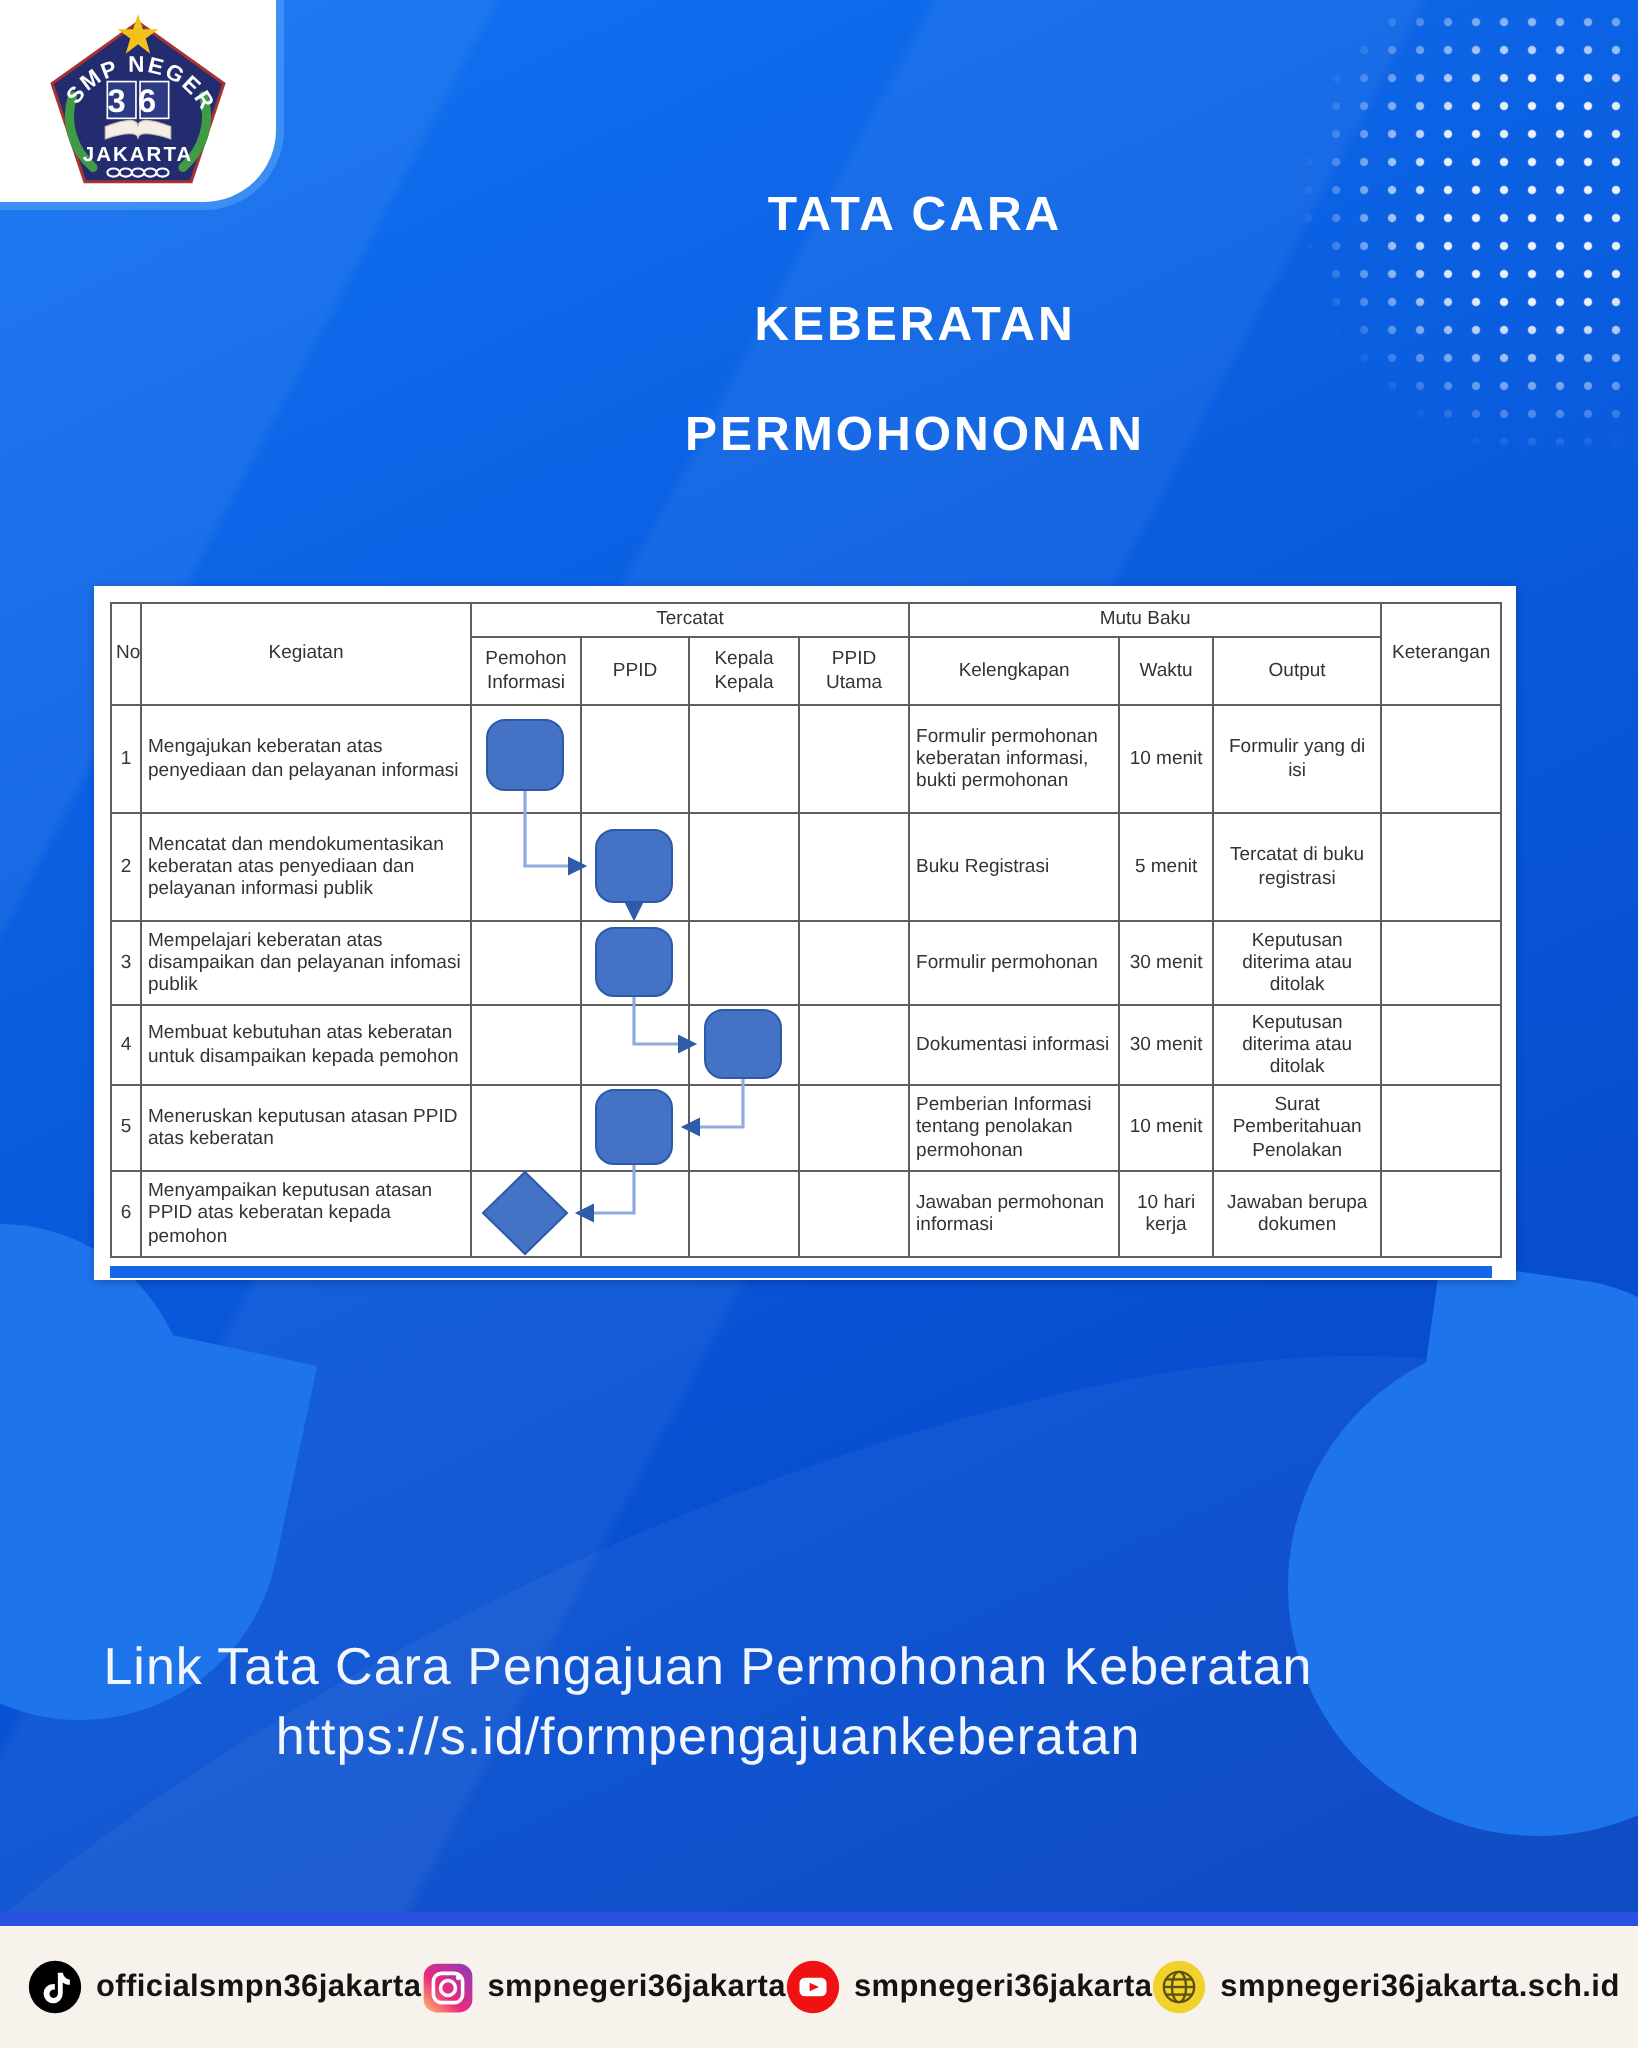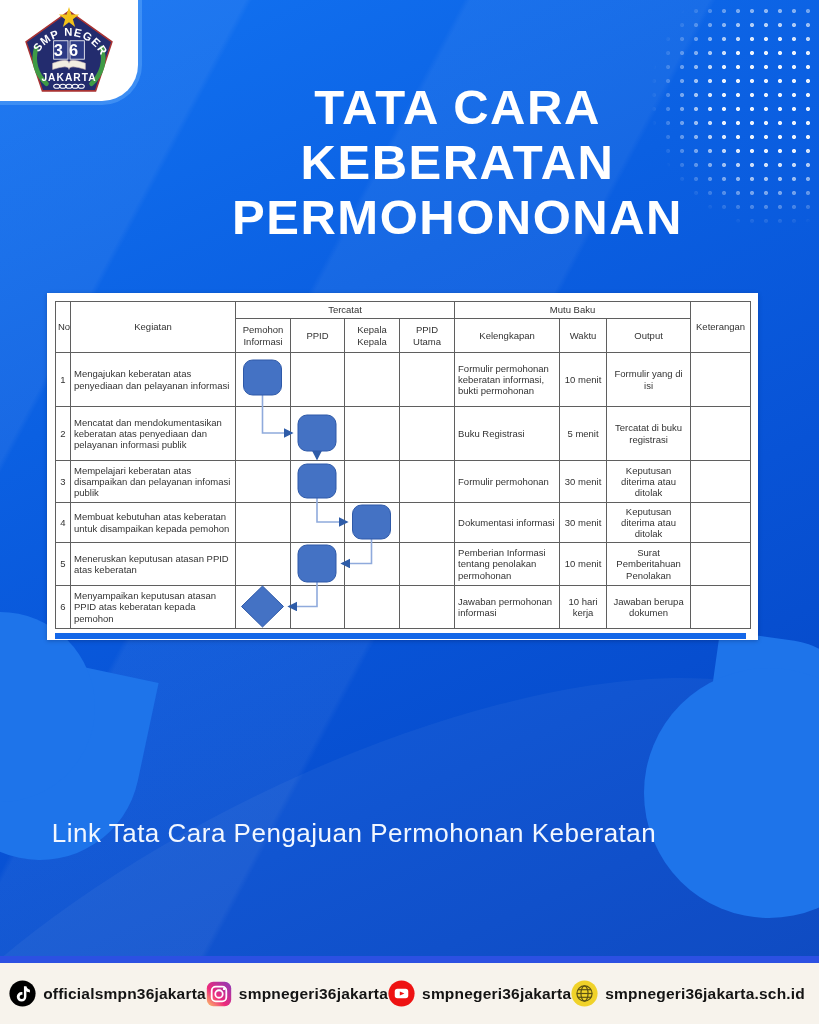--- a/index.html
+++ b/index.html
@@ -23,40 +23,40 @@
     background-image:radial-gradient(circle, rgba(255,255,255,0.92) 1.7px, rgba(255,255,255,0) 2.4px);
     background-size:14px 14px;
     -webkit-mask-image:radial-gradient(ellipse 90% 70% at 72% 40%, #000 35%, transparent 78%);
     mask-image:radial-gradient(ellipse 90% 70% at 72% 40%, #000 35%, transparent 78%);}
   
   .logo-card{position:absolute;left:0;top:0;width:138px;height:101px;background:#ffffff;
     border-bottom-right-radius:36px;box-shadow:0 0 0 4px rgba(120,190,255,0.35);}
   .logo-card svg{position:absolute;left:23px;top:7px;}
   
   .title{position:absolute;left:96px;right:0;top:80px;text-align:center;color:#ffffff;
-    font-size:49px;font-weight:bold;letter-spacing:1.5px;line-height:55px;}
+    font-size:24px;font-weight:bold;letter-spacing:1.5px;line-height:55px;}
   
   .table-card{position:absolute;left:47px;top:293px;width:711px;height:347px;background:#ffffff;
     box-shadow:0 1px 4px rgba(0,0,30,0.25);}
   table.sop{border-collapse:collapse;table-layout:fixed;width:695px;margin:8px 8px 0 8px;
     font-size:9.5px;line-height:1.18;color:#333;}
   table.sop th,table.sop td{border:1px solid #5f5f5f;padding:1px 2px;text-align:center;vertical-align:middle;
     overflow:hidden;font-weight:normal;}
   table.sop .lft{text-align:left;padding-left:3px;}
   tr.hr1{height:17px;} tr.hr2{height:34px;}
   tr.r1{height:54px;} tr.r2{height:54px;} tr.r3{height:42px;} tr.r4{height:40px;} tr.r5{height:43px;} tr.r6{height:43px;}
   .flow-svg{position:absolute;left:0;top:0;width:711px;height:347px;pointer-events:none;}
   .blue-strip{position:absolute;left:8px;right:12px;bottom:1px;height:6px;background:#1467e8;}
   
   .link-block{position:absolute;left:30px;right:141px;top:816px;text-align:center;color:#f2f7ff;
     font-size:26px;line-height:35px;letter-spacing:0.5px;}
   
   .footer-line{position:absolute;left:0;right:0;bottom:61px;height:7px;background:#2c50e2;}
   .footer{position:absolute;left:0;right:0;bottom:0;height:61px;background:#f7f3ec;
-    display:flex;align-items:center;justify-content:flex-end;padding:0 14px;}
+    display:flex;align-items:center;justify-content:flex-start;padding:0 14px;}
   .social{display:flex;align-items:center;gap:7px;color:#141414;font-weight:bold;font-size:15.5px;letter-spacing:0.2px;}
   .social svg{display:block;}
 </style>
 </head>
 <body>
 
 <div class="page">
 
   <div class="swoosh"></div>
   <div class="blob blob-left-tail"></div>
@@ -222,20 +222,21 @@
         <rect x="305.5" y="212" width="38" height="34" rx="9"></rect>
         <rect x="251" y="252" width="38" height="37" rx="9"></rect>
         <polygon points="215.5,293 236.5,313.5 215.5,334 194.5,313.5"></polygon>
       </g>
     </svg>
     <div class="blue-strip"></div>
   </div>
 
   <div class="link-block">
     <div>Link  Tata Cara Pengajuan Permohonan Keberatan</div>
+    <div>https://s.id/formpengajuankeberatan</div>
   </div>
 
   <div class="footer-line"></div>
   <div class="footer">
 
     <div class="social">
       <svg width="27" height="27" viewBox="0 0 32 32">
         <circle cx="16" cy="16" r="15.5" fill="#000000"></circle>
         <path d="M20.6 7.5c.5 2.3 2 3.8 4.2 4.1v3.1c-1.6 0-3.1-.5-4.2-1.4v6.6a5.7 5.7 0 1 1-5.7-5.7c.3 0 .7 0 1 .1v3.3a2.5 2.5 0 1 0 1.8 2.4V7.5h2.9z" fill="#ffffff"></path>
       </svg>

